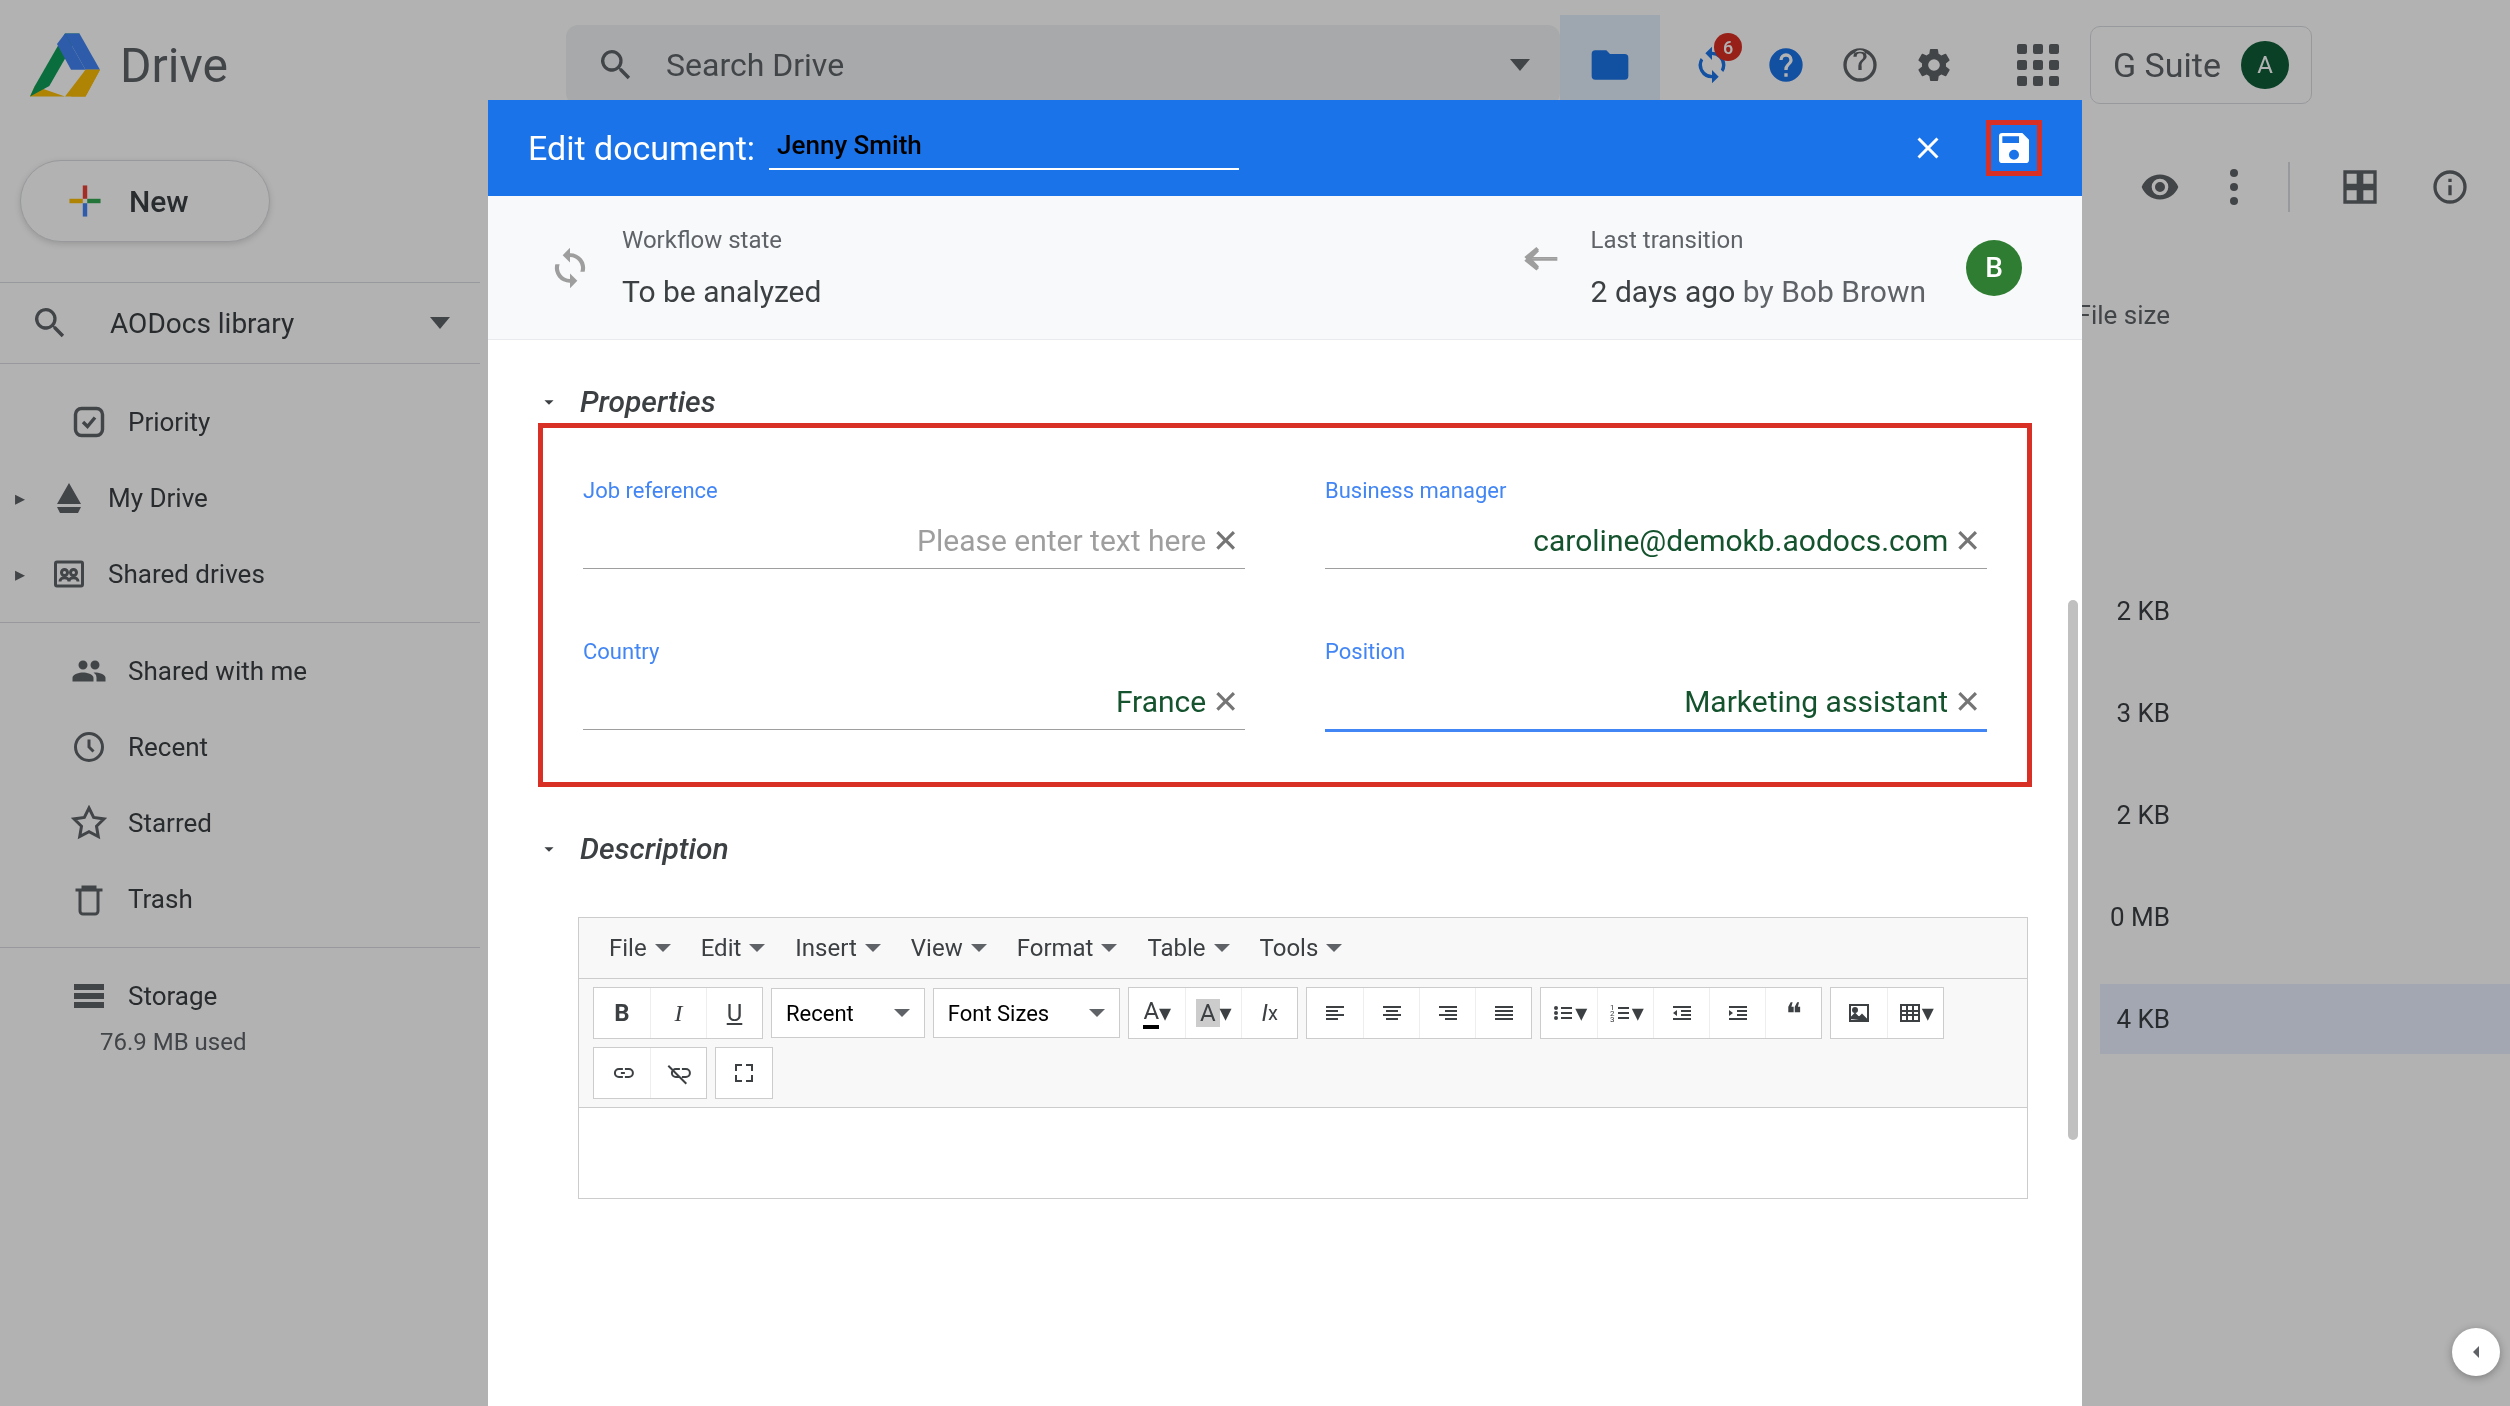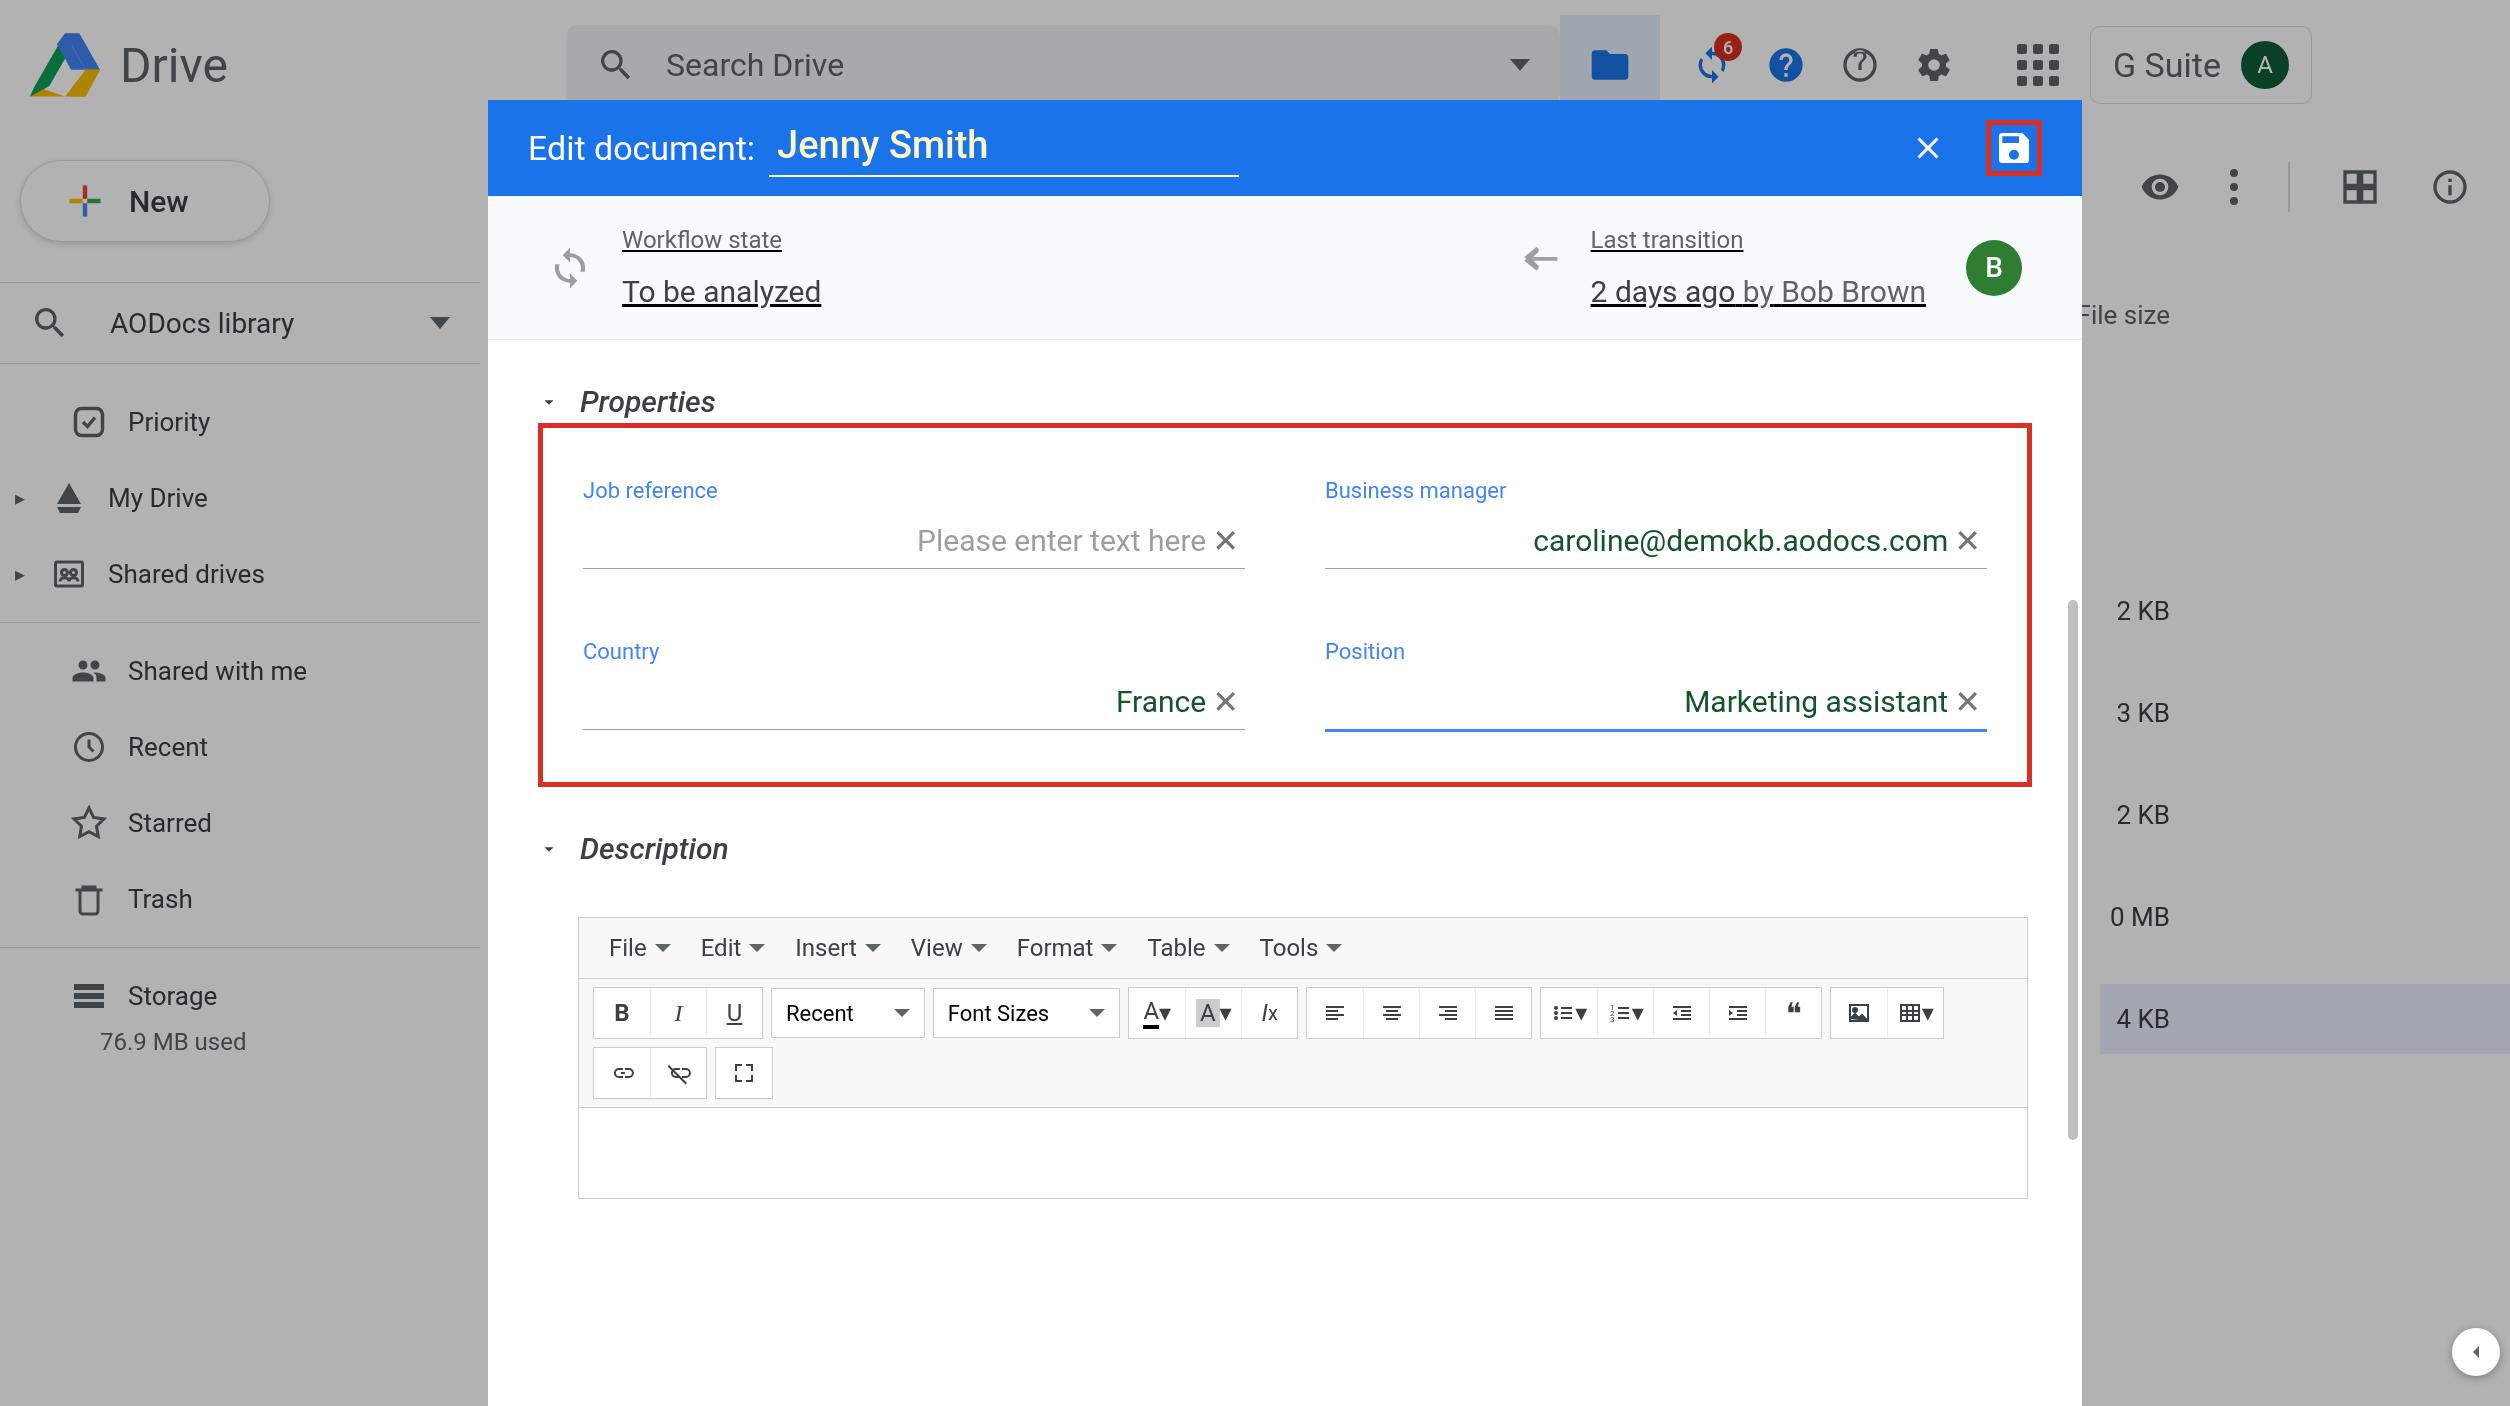--- a/index.html
+++ b/index.html
@@ -48,28 +48,28 @@
   .col-filesize { position: absolute; top: 300px; right: 340px; font-size: 26px; color: #5f6368; }
   .filesize-col { position: absolute; top: 596px; right: 340px; display: flex; flex-direction: column; gap: 72px; font-size: 26px; color: #3c4043; text-align: right; }
   
   
   .dim { position: absolute; inset: 0; background: rgba(0,0,0,.3); }
   
   
   .modal { position: absolute; top: 100px; left: 488px; width: 1594px; bottom: 0; background: #fff; display: flex; flex-direction: column; }
   .modal-header { background: #1a73e8; height: 96px; display: flex; align-items: center; padding: 0 40px; color: #fff; }
   .modal-title-label { font-size: 34px; font-weight: 400; margin-right: 14px; }
-  .doc-title-input { background: transparent; border: none; border-bottom: 2px solid #fff; color: #fef9c3; font-size: 38px; font-weight: 500; padding: 4px 8px 8px 8px; width: 470px; outline: none; }
+  .doc-title-input { background: transparent; border: none; border-bottom: 2px solid #fff; color: #000000; font-size: 26px; font-weight: 500; padding: 4px 8px 8px 8px; width: 470px; outline: none; }
   .modal-header-actions { margin-left: auto; display: flex; align-items: center; gap: 40px; }
   .close-x { font-size: 40px; font-weight: 300; }
   .save-btn { width: 56px; height: 56px; border: 5px solid #d93025; display: flex; align-items: center; justify-content: center; }
   .save-btn svg { width: 40px; height: 40px; fill: #fff; }
   
   .modal-info { background: #f8f9fa; padding: 30px 60px; display: flex; align-items: center; gap: 40px; border-bottom: 1px solid #e8eaed; }
-  .info-block { display: flex; align-items: center; gap: 30px; text-decoration: underline; }
+  .info-block { display: flex; align-items: center; gap: 30px; }
   .info-label { font-size: 24px; color: #5f6368; }
   .info-value { font-size: 30px; color: #3c4043; margin-top: 20px; }
   .info-block .txt { display: flex; flex-direction: column; }
   .avatar-B { width: 56px; height: 56px; border-radius: 50%; background: #2e7d32; color: #fff; display: flex; align-items: center; justify-content: center; font-size: 28px; font-weight: 500; margin-left: auto; }
   
   .modal-body { flex: 1; overflow-y: auto; padding: 30px 50px; position: relative; }
   .modal-scroll { position: absolute; right: 4px; top: 260px; width: 10px; height: 540px; background: #c0c0c0; border-radius: 5px; }
   
   .section { }
   .sec-head { display: flex; align-items: center; gap: 20px; font-size: 30px; font-weight: 500; color: #3c4043; padding: 14px 0; font-style: italic; }

